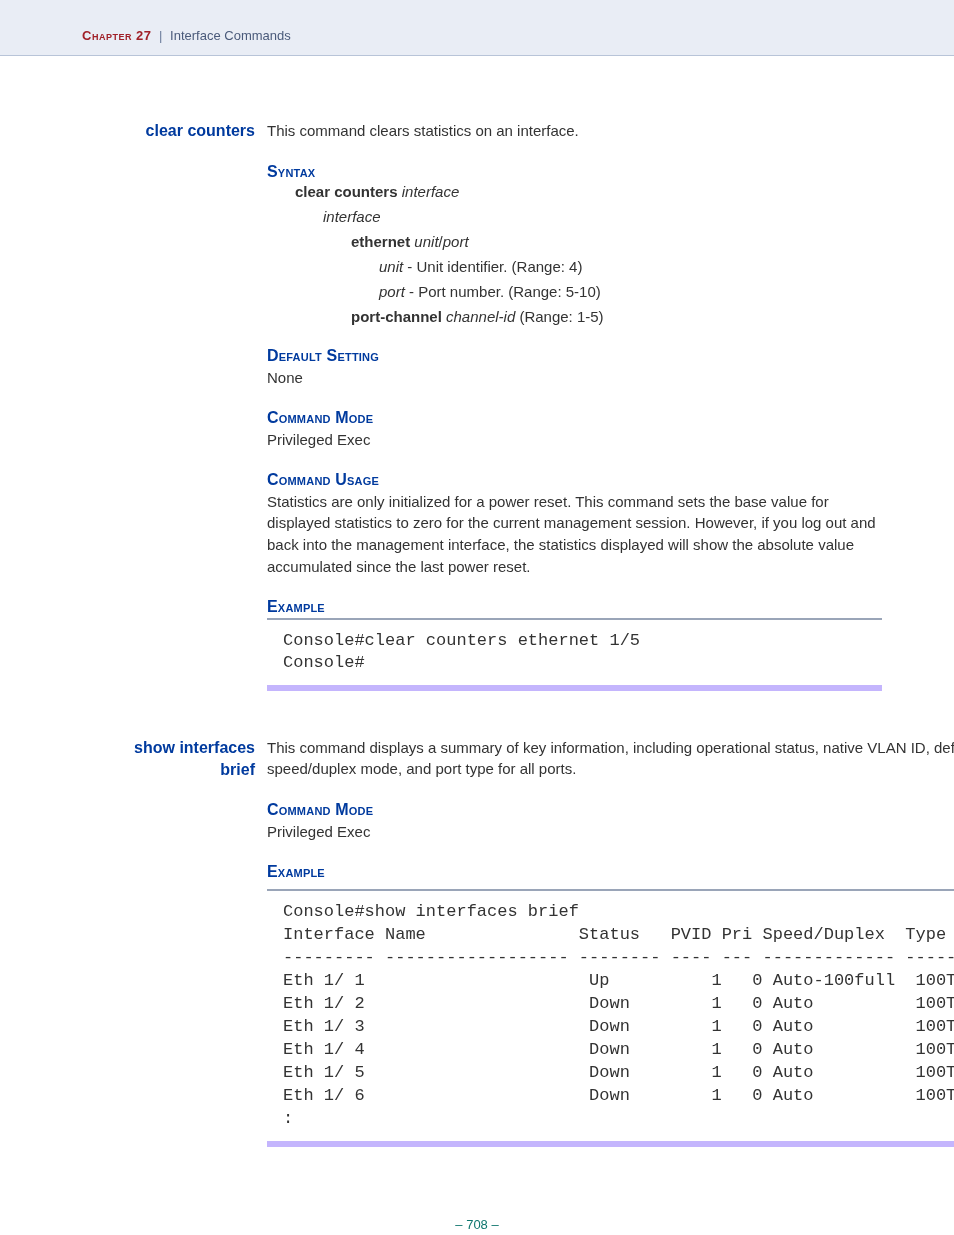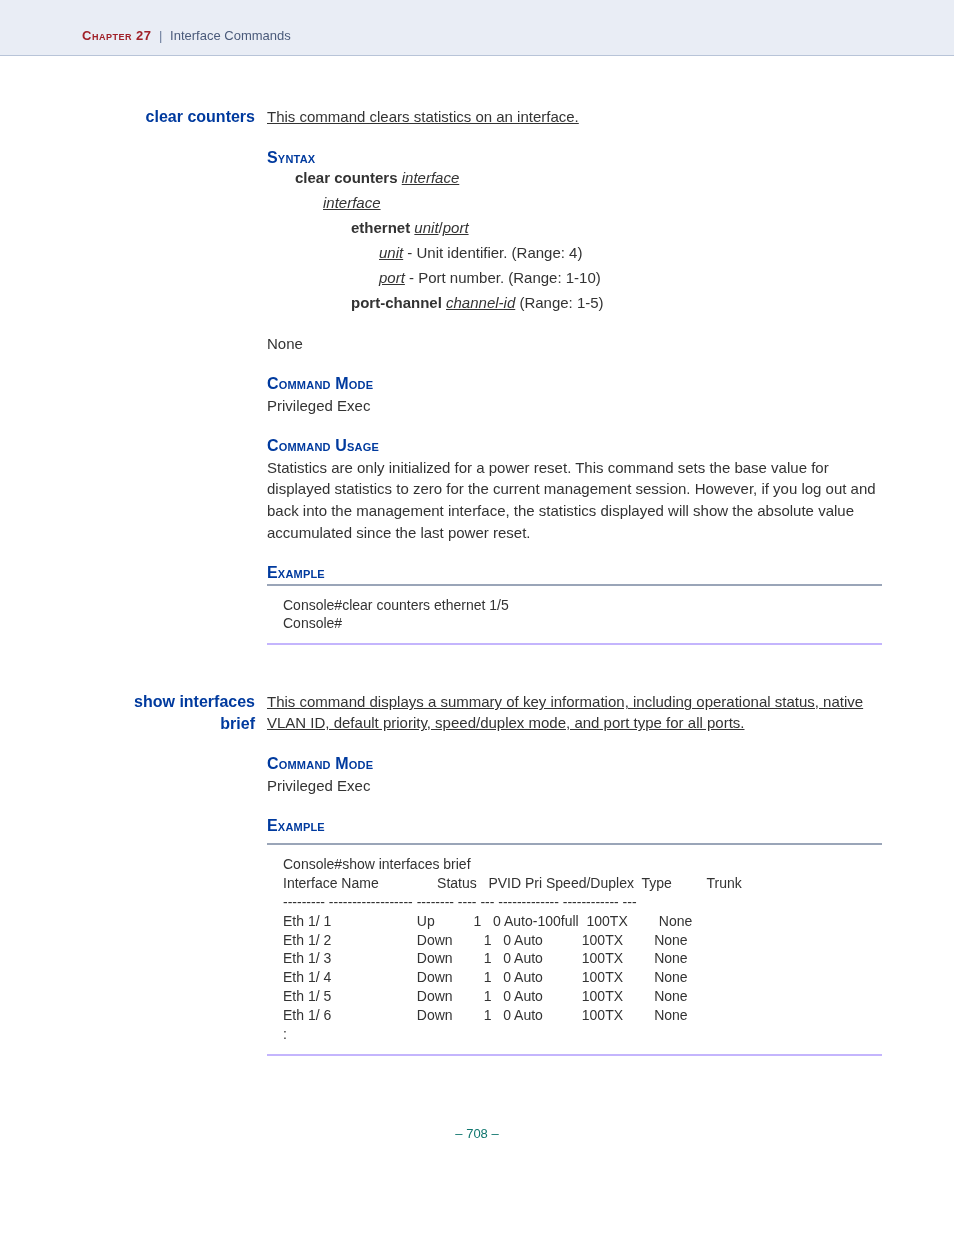--- a/index.html
+++ b/index.html
@@ -26,21 +26,21 @@
   }
   .header-inner .chap {
     font-variant: small-caps;
     font-weight: bold;
     color: #a02028;
     letter-spacing: 0.5px;
   }
   .header-inner .pipe { color: #6a7a9a; margin: 0 4px; }
   .header-inner .section-name { color: #4a5a7a; }
   .content {
-    padding: 50px 72px 0 82px;
+    padding: 64px 72px 0 82px;
   }
   .entry {
     display: flex;
     align-items: flex-start;
     margin-bottom: 6px;
   }
   .left-col {
     width: 185px;
     flex: 0 0 185px;
     text-align: right;
@@ -54,50 +54,49 @@
     line-height: 1.35;
   }
   .right-col {
     flex: 1;
   }
   .desc {
     font-size: 15px;
     line-height: 1.4;
     color: #333;
     margin-bottom: 22px;
-    text-decoration: underline;
   }
   .subhead {
     font-variant: small-caps;
     font-weight: bold;
     color: #003a9e;
     font-size: 16px;
     letter-spacing: 0.2px;
     margin-bottom: 2px;
   }
   .body-text {
     font-size: 15px;
     line-height: 1.45;
     margin-bottom: 20px;
   }
   .syntax-block {
     margin-bottom: 22px;
   }
   .syntax-line { margin-left: 28px; margin-bottom: 8px; font-size: 15px; }
   .syntax-line .bold { font-weight: bold; }
-  .syntax-line .ital { font-style: italic; text-decoration: underline; }
+  .syntax-line .ital { font-style: italic; }
   .indent1 { margin-left: 56px; }
   .indent2 { margin-left: 84px; }
   .indent3 { margin-left: 112px; }
   .code-box {
     border-top: 2px solid #9aa5b8;
-    border-bottom: 2px solid #c4b5fd;
+    border-bottom: 6px solid #c4b5fd;
     padding: 10px 16px;
-    font-family: Liberation Sans, sans-serif;
-    font-size: 14px;
+    font-family: Liberation Mono, monospace;
+    font-size: 17px;
     white-space: pre;
     color: #333;
     margin-bottom: 40px;
     position: relative;
     line-height: 1.35;
     overflow-x: hidden;
   }
   .code-box::before {
     content: "";
     position: absolute;
@@ -157,29 +156,30 @@
           </div>
           <div class="syntax-line indent2">
             <span class="bold">ethernet</span>
             <span> </span>
             <span class="ital">unit</span><span>/</span><span class="ital">port</span>
           </div>
           <div class="syntax-line indent3">
             <span class="ital">unit</span><span> - Unit identifier. (Range: 4)</span>
           </div>
           <div class="syntax-line indent3">
-            <span class="ital">port</span><span> - Port number. (Range: 1-10)</span>
+            <span class="ital">port</span><span> - Port number. (Range: 5-10)</span>
           </div>
           <div class="syntax-line indent2">
             <span class="bold">port-channel</span>
             <span> </span>
             <span class="ital">channel-id</span><span> (Range: 1-5)</span>
           </div>
         </div>
 
+        <div class="subhead">Default Setting</div>
         <div class="body-text">None</div>
 
         <div class="subhead">Command Mode</div>
         <div class="body-text">Privileged Exec</div>
 
         <div class="subhead">Command Usage</div>
         <div class="body-text">Statistics are only initialized for a power reset. This command sets the base value for displayed statistics to zero for the current management session. However, if you log out and back into the management interface, the statistics displayed will show the absolute value accumulated since the last power reset.</div>
 
         <div class="subhead">Example</div>
         <div class="code-box">Console#clear counters ethernet 1/5

